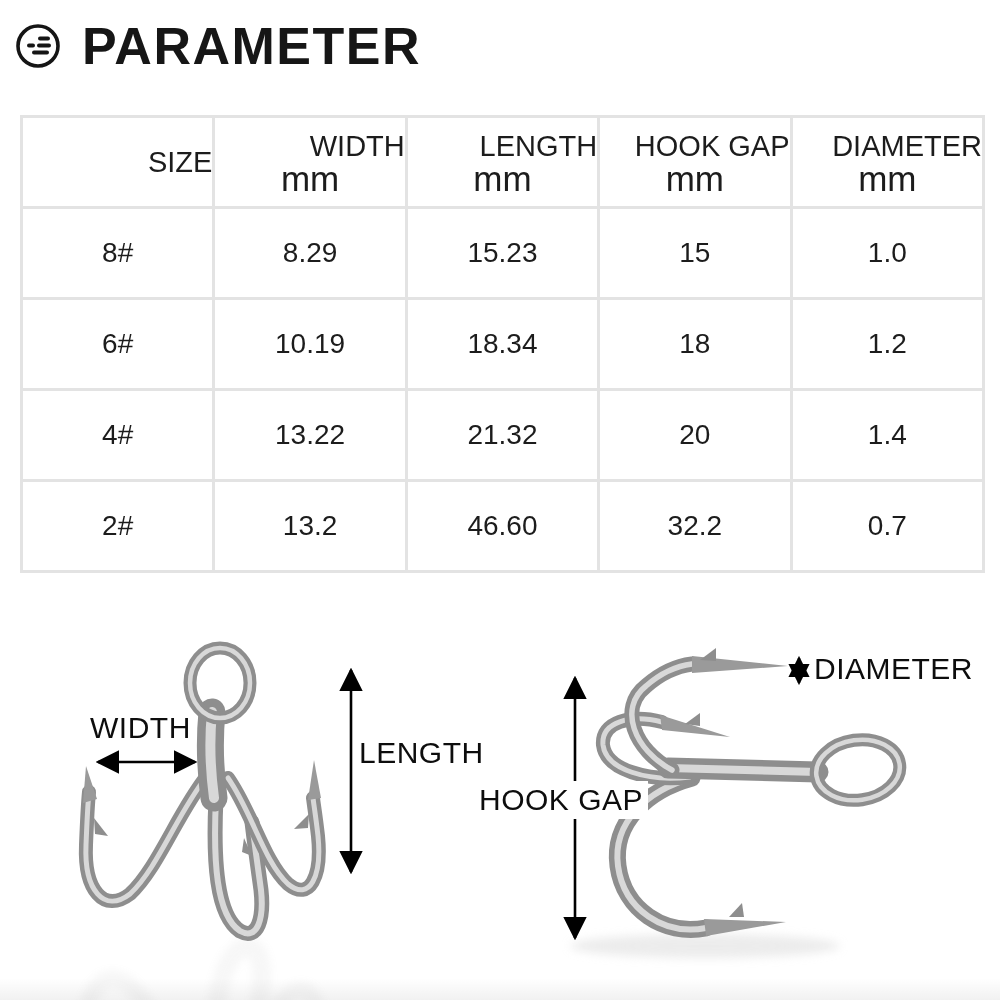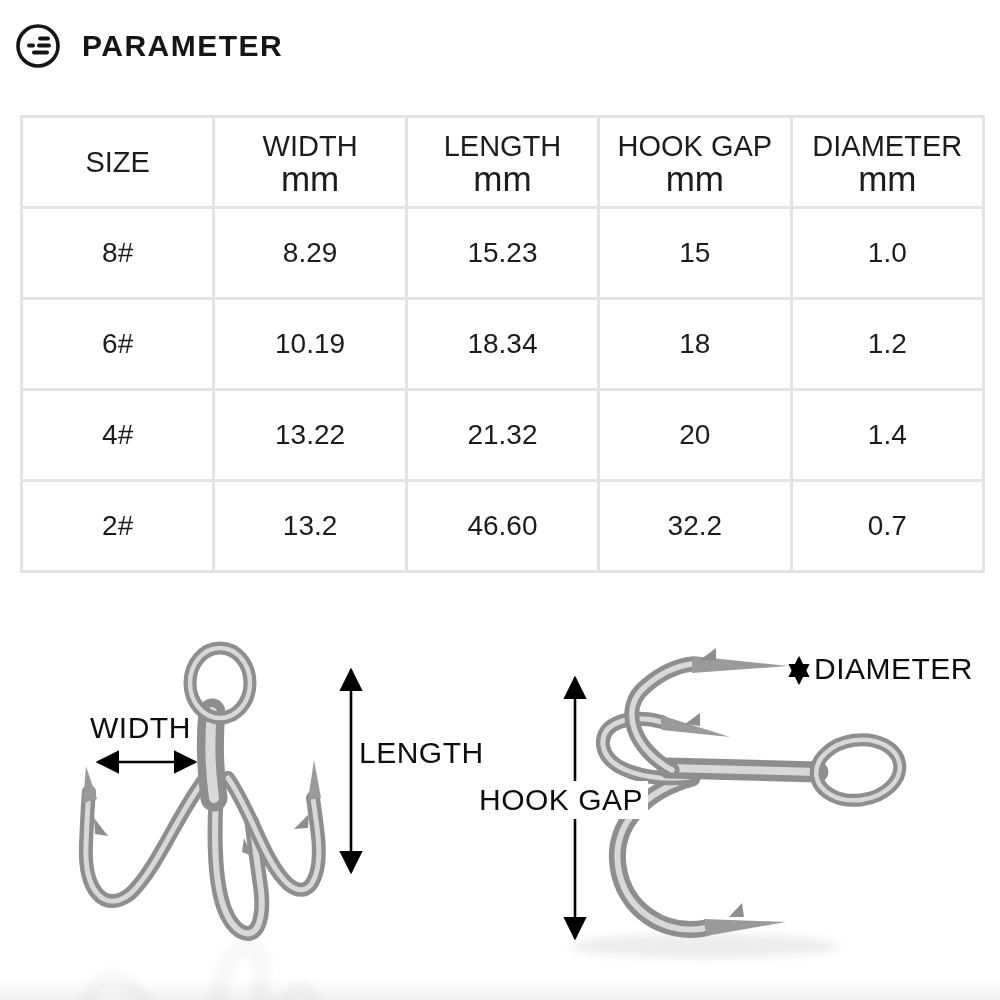--- a/index.html
+++ b/index.html
@@ -4,34 +4,34 @@
 <style>
   html,body{margin:0;padding:0;background:#ffffff;}
   .stage{
     position:relative;width:1000px;height:1000px;background:#ffffff;
     font-family:"Liberation Sans", sans-serif;color:#1a1a1a;overflow:hidden;
   }
   
   .brand{position:absolute;left:14px;top:22px;width:48px;height:48px;}
   .title{
     position:absolute;left:82px;top:20px;height:52px;line-height:52px;
-    font-size:30px;font-weight:800;letter-spacing:1.5px;color:#161616;
+    font-size:52px;font-weight:800;letter-spacing:1.5px;color:#161616;
   }
   
   table.spec{
     position:absolute;left:20px;top:115px;width:965px;height:440px;
     border-collapse:collapse;table-layout:fixed;background:#ffffff;
   }
   table.spec th,table.spec td{
     border:3px solid #e3e3e3;text-align:center;vertical-align:middle;
     padding:0;font-weight:400;color:#1c1c1c;
   }
   table.spec th{height:88px;}
   table.spec td{height:88px;font-size:28px;}
-  .col-label{font-size:29px;line-height:33px;}
+  .col-label{font-size:29px;line-height:33px;text-align:right;}
   .col-unit{font-size:35px;line-height:31px;}
   
   svg.diagram{position:absolute;left:0;top:550px;width:1000px;height:450px;}
   .dim-label{
     position:absolute;font-size:30px;font-weight:400;color:#0d0d0d;
     letter-spacing:0.5px;white-space:nowrap;
   }
   .lbl-width{left:90px;top:711px;}
   .lbl-length{left:359px;top:736px;}
   .lbl-hookgap{left:474px;top:781px;background:#ffffff;padding:2px 5px;}

